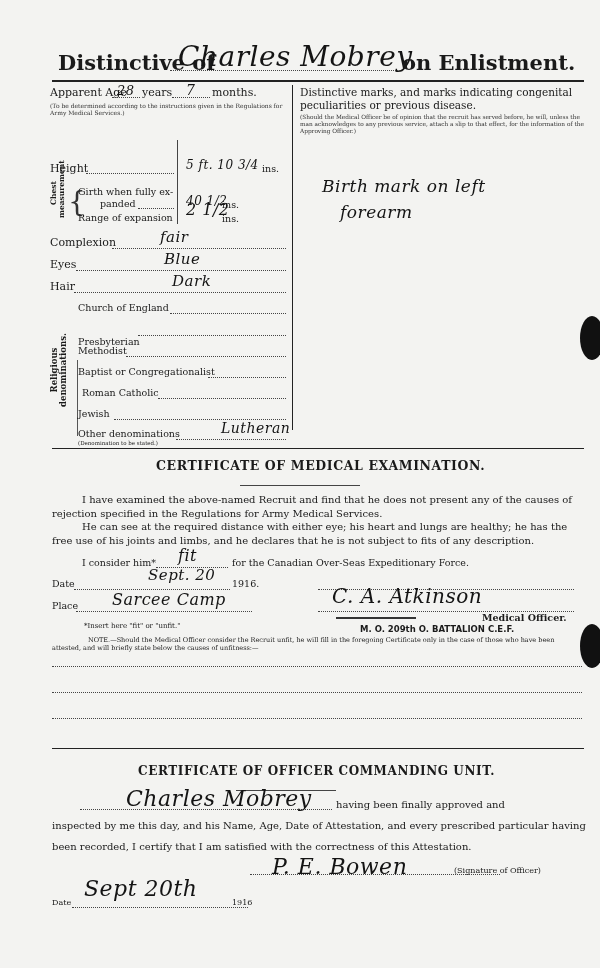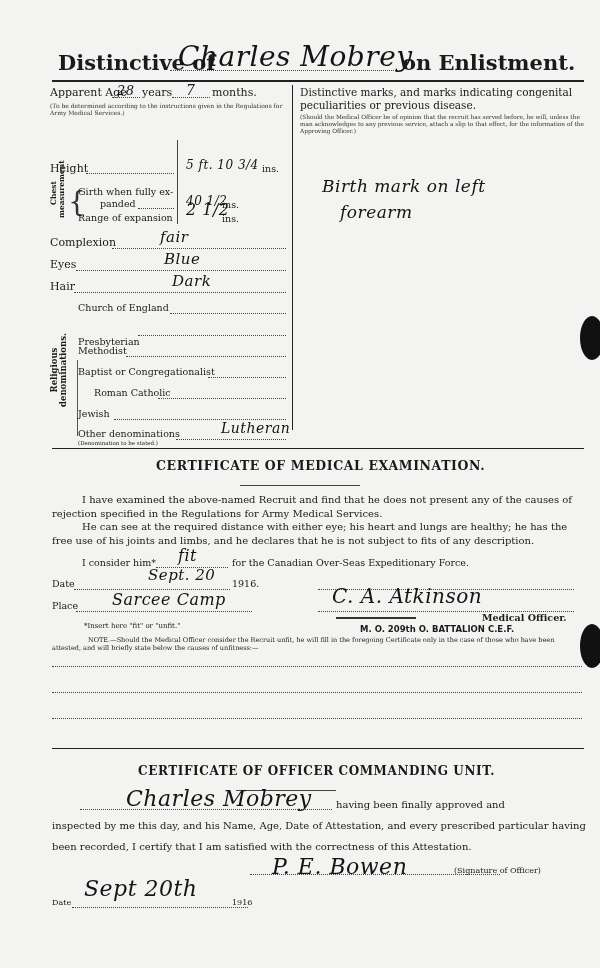--- a/index.html
+++ b/index.html
@@ -99,21 +99,21 @@
   <div class="rule" style="left:77px; top:360px; width:1px; height:76px; background:#555;"></div>
 
   <div class="abs lbl-sm" style="left:78px; top:302px;">Church of England</div>
   <div class="field-line" style="left:170px; top:313px; width:116px;"></div>
   <div class="abs lbl-sm" style="left:78px; top:324px;margin-top:12px;">Presbyterian</div>
   <div class="field-line" style="left:138px; top:335px; width:148px;"></div>
   <div class="abs lbl-sm" style="left:78px; top:345px;">Methodist</div>
   <div class="field-line" style="left:126px; top:356px; width:160px;"></div>
   <div class="abs lbl-sm" style="left:78px; top:366px;">Baptist or Congregationalist</div>
   <div class="field-line" style="left:208px; top:377px; width:78px;"></div>
-  <div class="abs lbl-sm" style="left:94px; top:387px;">Roman Catholic</div>
+  <div class="abs lbl-sm" style="left:82px; top:387px;">Roman Catholic</div>
   <div class="field-line" style="left:158px; top:398px; width:128px;"></div>
   <div class="abs lbl-sm" style="left:78px; top:408px;">Jewish</div>
   <div class="field-line" style="left:114px; top:419px; width:172px;"></div>
   <div class="abs lbl-sm" style="left:78px; top:428px;">Other denominations</div>
   <div class="field-line" style="left:176px; top:439px; width:110px;"></div>
   <div class="abs hand" style="left:184px; top:420px; font-size:14px;margin-left:37px;">Lutheran</div>
   <div class="abs" style="left:78px; top:440px; font-size:5.5px;">(Denomination to be stated.)</div>
 
   <div class="abs lbl" style="left:300px; top:86px; width:285px; white-space:normal; line-height:13px; font-size:10.5px;">Distinctive marks, and marks indicating congenital peculiarities or previous disease.</div>
   <div class="abs small" style="left:300px; top:114px; width:285px; white-space:normal; font-size:5.8px;">(Should the Medical Officer be of opinion that the recruit has served before, he will, unless the man acknowledges to any previous service, attach a slip to that effect, for the information of the Approving Officer.)</div>

